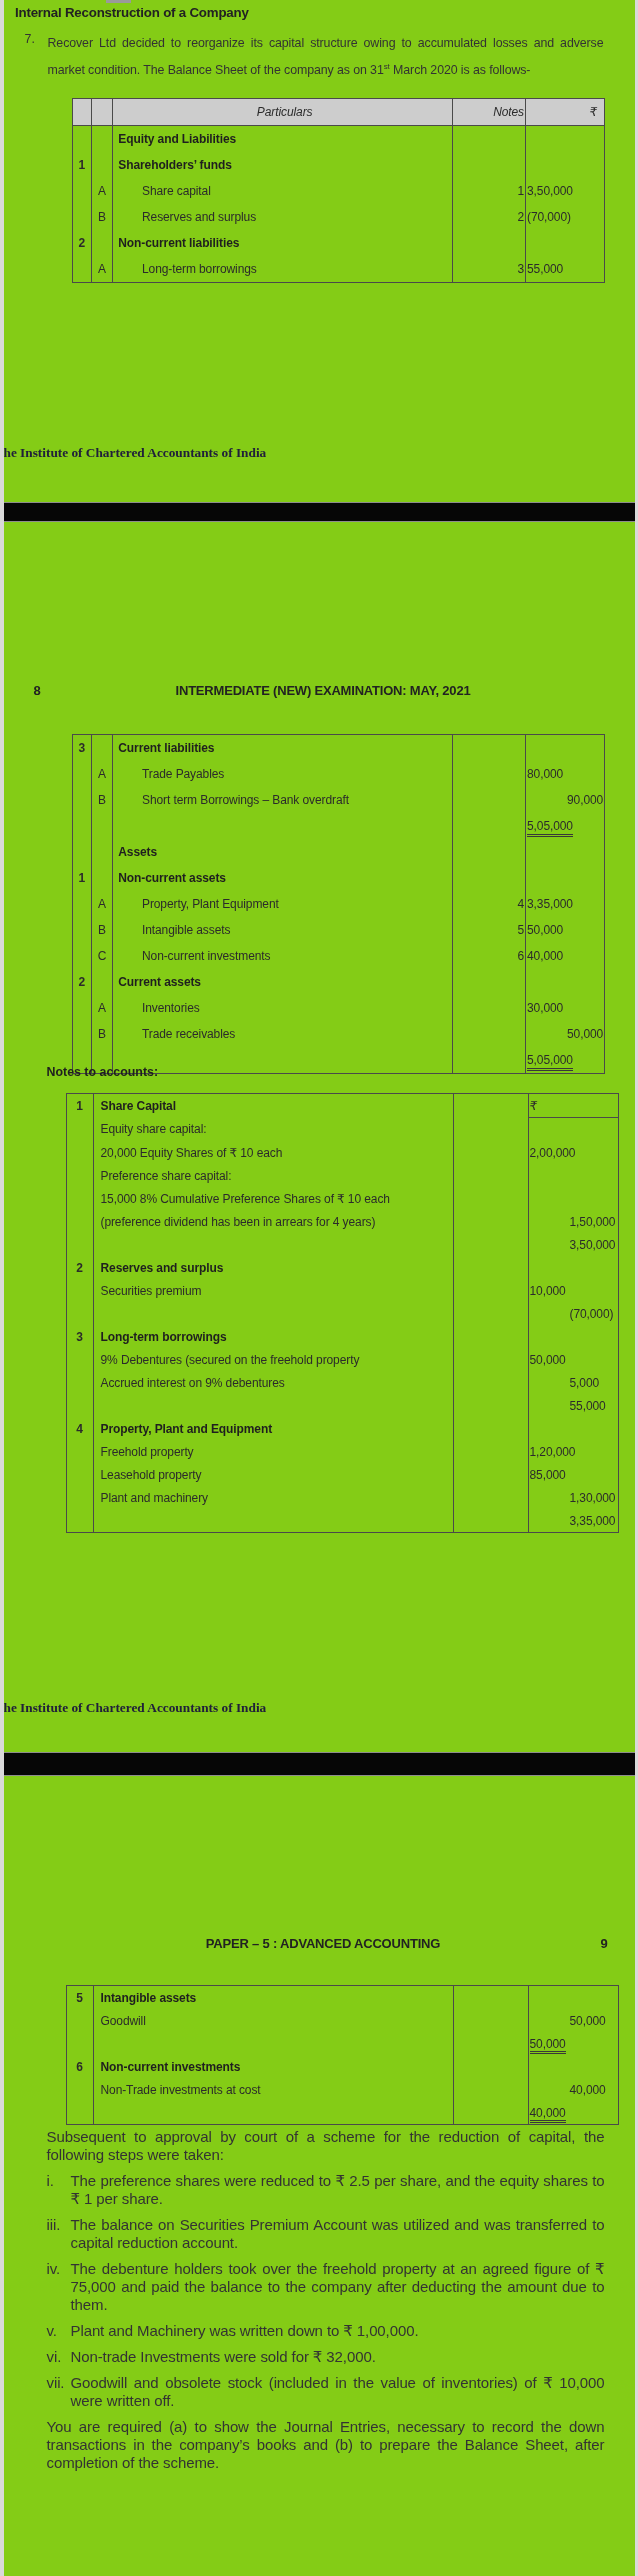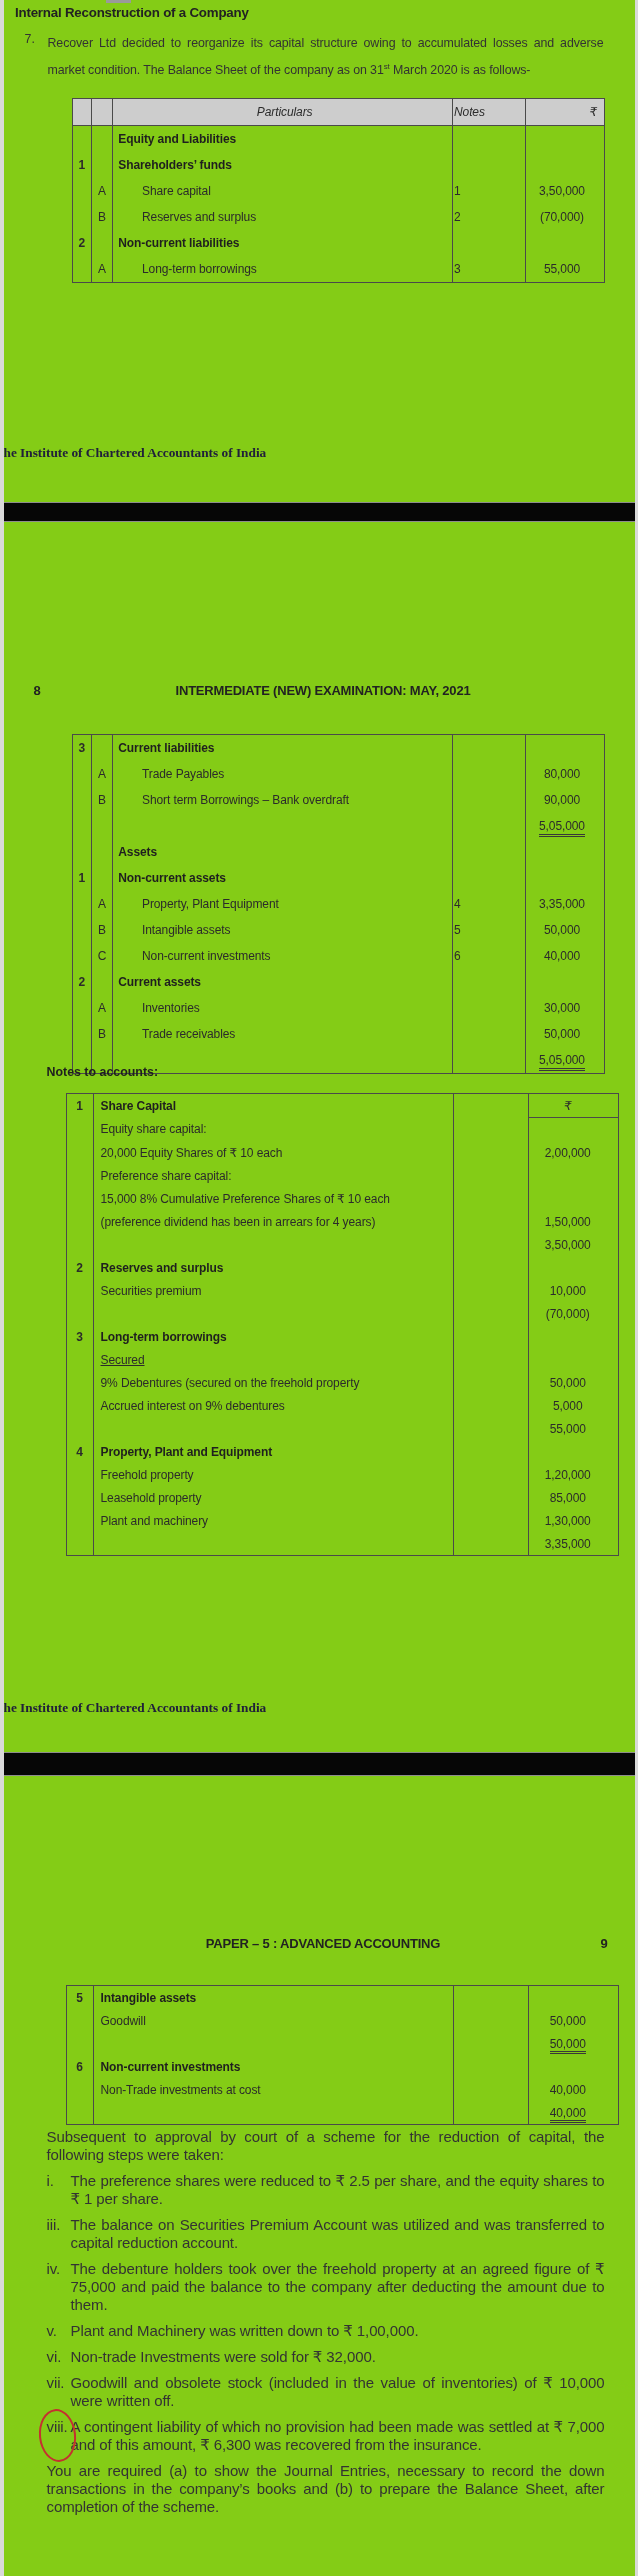--- a/index.html
+++ b/index.html
@@ -16,33 +16,33 @@
   table.doc, table.doc td, table.doc th{border:0;}
   table.doc{border:1.3px solid #4a4a4a;}
   table.bs td, table.bs th{height:24px;vertical-align:middle;overflow:hidden;white-space:nowrap;}
   table.notes td{height:21px;vertical-align:middle;overflow:hidden;white-space:nowrap;}
   .c-sno,.c-sub{border-right:1.3px solid #4a4a4a !important;text-align:center;font-weight:bold;}
   .c-sub{font-weight:normal;}
   table.bs .c-sub{border-right:1.3px solid #4a4a4a !important;}
   .c-part{padding-left:5.3px;}
   .c-part.indent{padding-left:29px;}
   .c-part.bold span{font-weight:bold;color:#1f1f1f;}
-  .c-note{border-left:1.3px solid #4a4a4a !important;text-align:left;}
-  .c-amt{border-left:1.3px solid #4a4a4a !important;text-align:center;padding-right:7px;}
+  .c-note{border-left:1.3px solid #4a4a4a !important;text-align:right;}
+  .c-amt{border-left:1.3px solid #4a4a4a !important;text-align:left;padding-right:7px;}
   table.notes .c-sno{font-weight:bold;}
   table.notes .c-lbl{padding-left:7px;}
   table.notes .c-lbl.bold span{font-weight:bold;color:#1f1f1f;}
   table.notes .c-lbl.underline span{text-decoration:underline;}
   table.notes .c-blank{border-left:1.3px solid #4a4a4a !important;}
   table.notes .c-amt{padding-right:11.5px;}
   table.notes .c-amt.rhdr{border-bottom:1.3px solid #4a4a4a !important;font-style:italic;}
   thead th{background:#cdcdcd;border-bottom:1.3px solid #4a4a4a !important;font-style:italic;font-weight:normal;text-align:center;}
   thead th.c-amt{text-align:right;}
   thead th.c-sno,thead th.c-sub{background:#cdcdcd;}
-  .u1{border-bottom:1.3px solid #383838;padding-bottom:19px;}
+  .u1{border-bottom:1.3px solid #383838;padding-bottom:19px;margin-left:40px;}
   .u2{border-bottom:3.5px double #383838;padding-bottom:0.9px;}
 
   .footer{position:absolute;left:0;font-family:"Liberation Serif","DejaVu Serif",serif;font-weight:bold;font-size:13.3px;color:#20203a;white-space:nowrap;}
   .bar{position:absolute;left:0;width:639px;background:#060606;border-top:0.9px solid #8d8d8d;border-bottom:0.9px solid #8d8d8d;box-sizing:border-box;}
   #bar1{top:502px;height:20.4px;}
   #bar2{top:1752px;height:24px;}
 
   .pghead{position:absolute;left:0;width:639px;text-align:center;font-size:13px;font-weight:bold;color:#222;letter-spacing:-0.2px;}
   #p2head{top:683px;}
   #p3head{top:1936px;}
@@ -316,26 +316,20 @@
           <td class="c-amt"><span class="u1">(70,000)</span></td>
         </tr>
         <tr>
           <td class="c-sno"><span>3</span></td>
           <td class="c-lbl bold"><span>Long-term borrowings</span></td>
           <td class="c-blank"></td>
           <td class="c-amt"></td>
         </tr>
         <tr>
           <td class="c-sno"></td>
-          <td class="c-lbl underline"><span>Secured</span></td>
-          <td class="c-blank"></td>
-          <td class="c-amt"></td>
-        </tr>
-        <tr>
-          <td class="c-sno"></td>
           <td class="c-lbl plain"><span>9% Debentures (secured on the freehold property</span></td>
           <td class="c-blank"></td>
           <td class="c-amt"><span class="u0">50,000</span></td>
         </tr>
         <tr>
           <td class="c-sno"></td>
           <td class="c-lbl plain"><span>Accrued interest on 9% debentures</span></td>
           <td class="c-blank"></td>
           <td class="c-amt"><span class="u1">5,000</span></td>
         </tr>
@@ -453,22 +447,18 @@
           <span class="stext">Plant and Machinery was written down to ₹ 1,00,000.</span>
         </div>
         <div class="step">
           <span class="num">vi.</span>
           <span class="stext">Non-trade Investments were sold for ₹ 32,000.</span>
         </div>
         <div class="step">
           <span class="num">vii.</span>
           <span class="stext">Goodwill and obsolete stock (included in the value of inventories) of ₹ 10,000 were written off.</span>
         </div>
-        <div class="step">
-          <span class="num">viii.<i class="ring"></i></span>
-          <span class="stext">A contingent liability of which no provision had been made was settled at ₹ 7,000 and of this amount, ₹ 6,300 was recovered from the insurance.</span>
-        </div>
       </div>
     <p class="closing">You are required (a) to show the Journal Entries, necessary to record the down transactions in the company’s books and (b) to prepare the Balance Sheet, after completion of the scheme.</p>
   </div>
 
 </div>
 
 
 </body></html>

